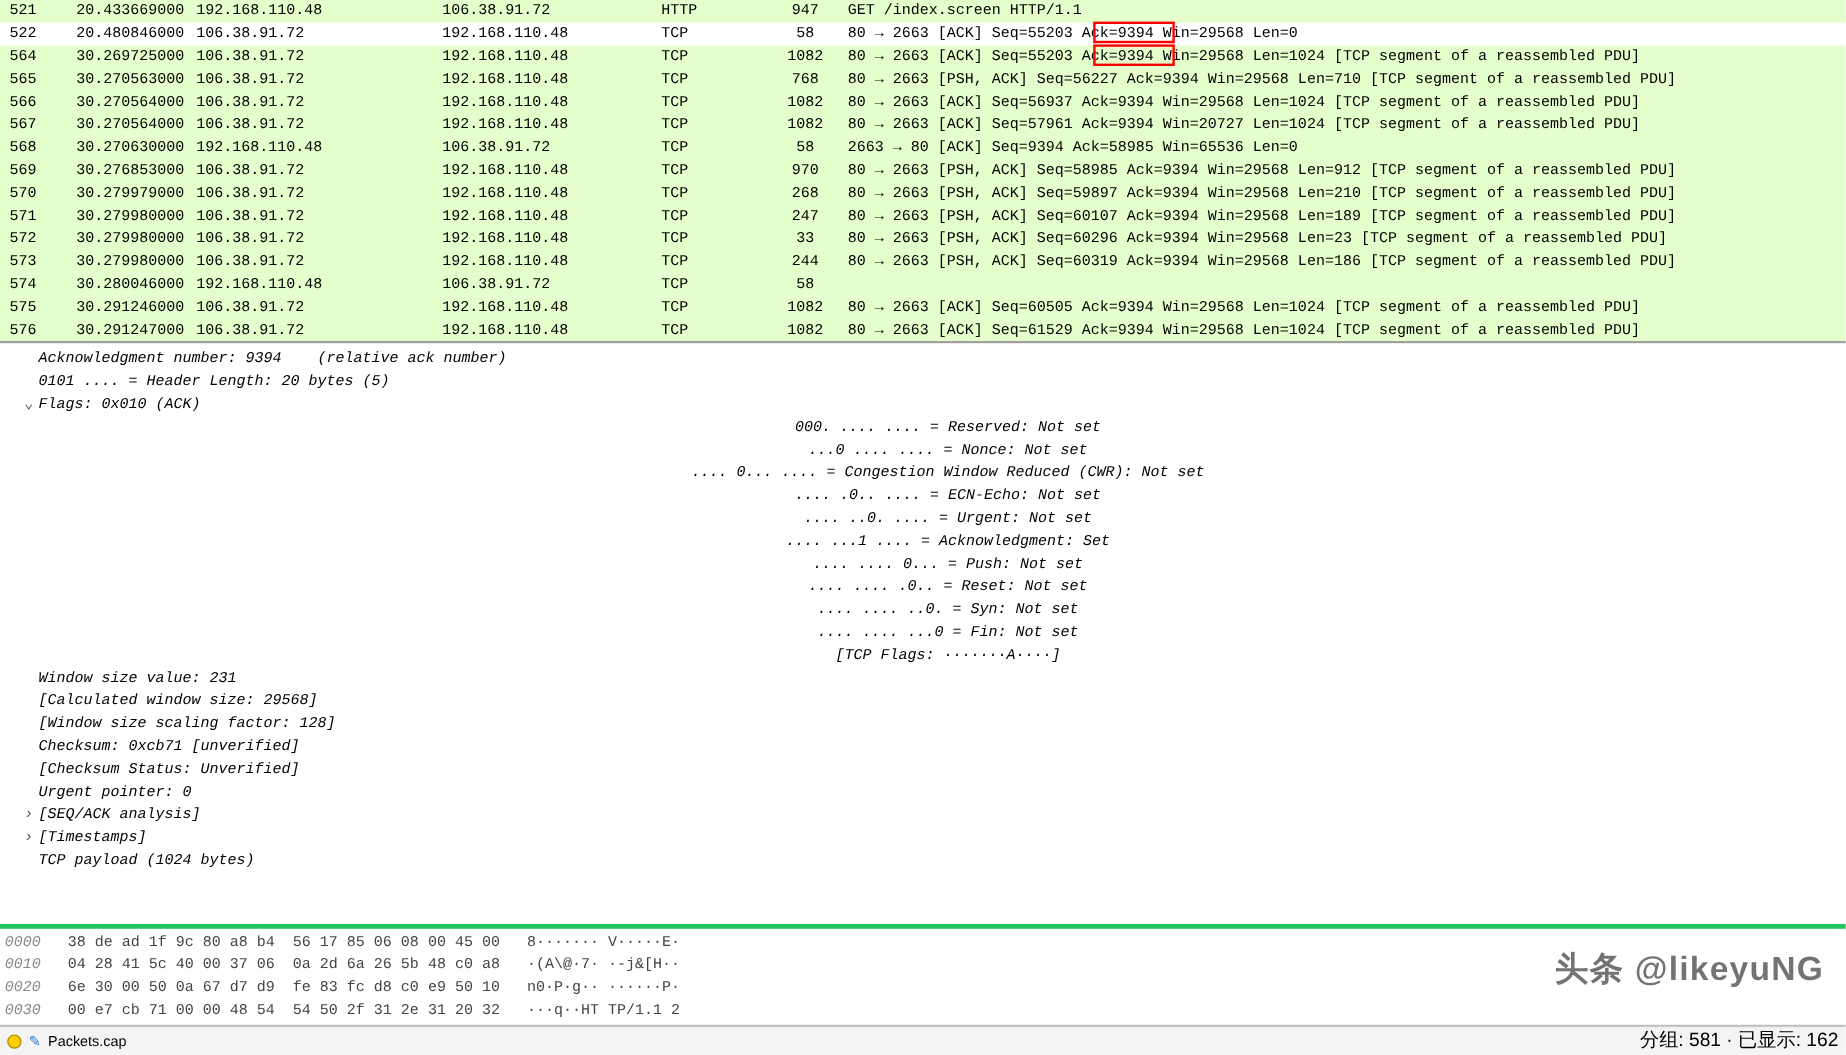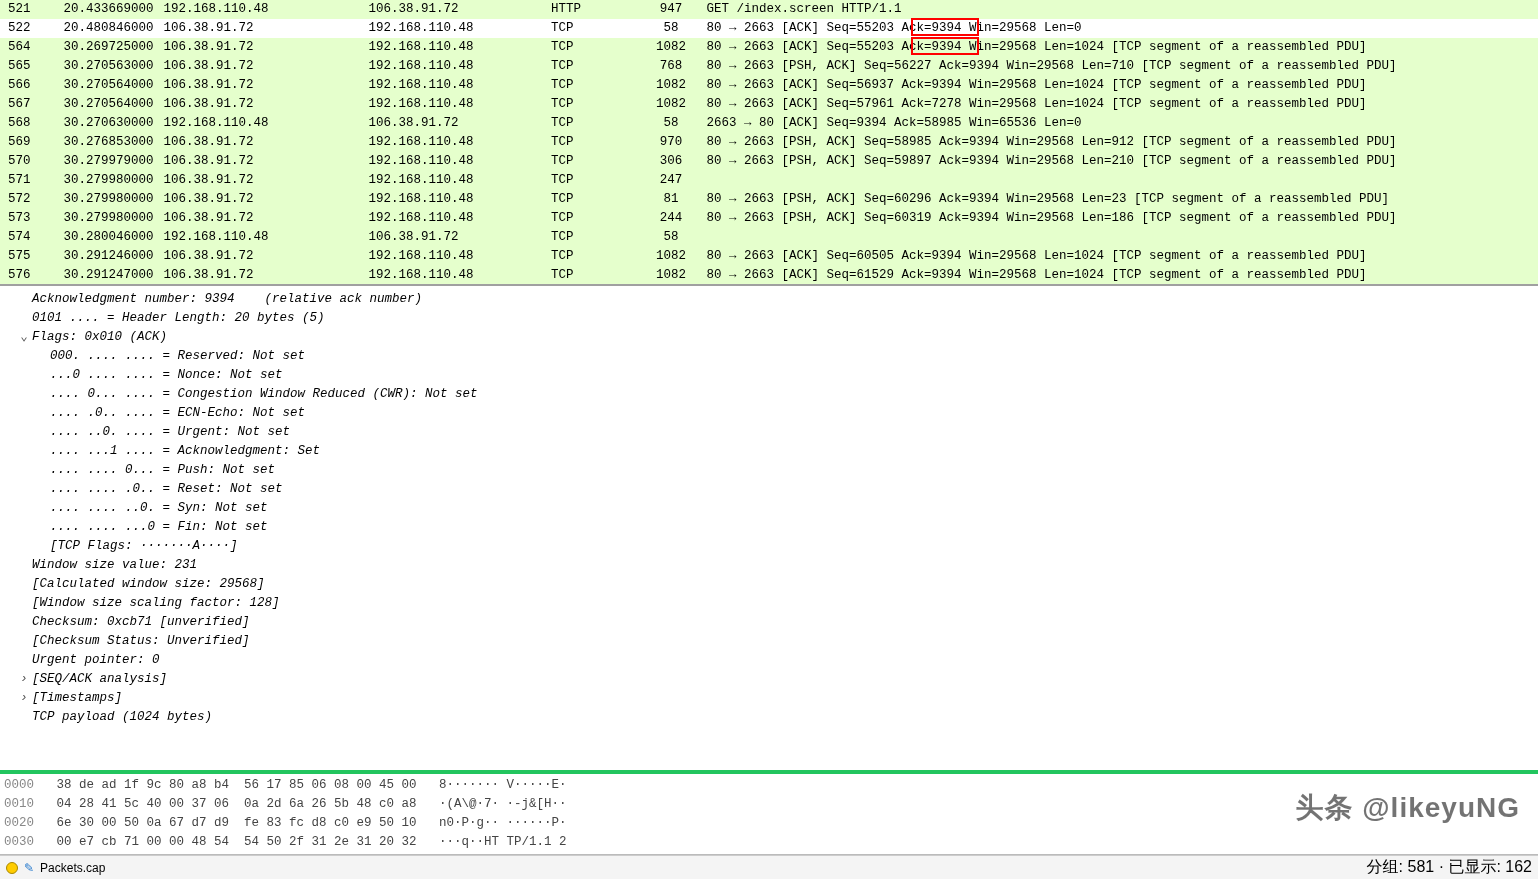--- a/index.html
+++ b/index.html
@@ -46,39 +46,39 @@
     flex: 1;
     overflow-y: auto;
     padding: 4px 8px 2px 14px;
     border-bottom: 4px solid #22c55e;
     line-height: 19px;
     white-space: pre;
     font-style: italic;
   }
   .detail-line { display: flex; align-items: center; }
   .indent-1 { padding-left: 18px; }
-  .indent-2 { padding-left: 36px; }
+  .indent-2 { padding-left: 36px; justify-content: center; }
   .toggle {
     display: inline-block;
     width: 12px;
     color: #555;
     margin-left: -14px;
     margin-right: 2px;
     text-align: center;
     cursor: pointer;
   }
   .bytes-pane {
     flex: 0 0 80px;
     padding: 2px 4px;
     line-height: 19px;
     white-space: pre;
     color: #444;
     border-bottom: 1px solid #bbb;
   }
-  .offset { color: #888; }
+  .offset { color: #888; font-style: italic; }
   .status-bar {
     flex: 0 0 24px;
     display: flex;
     align-items: center;
     padding: 0 6px;
     background: #f4f4f4;
     border-top: 1px solid #ccc;
     font-size: 12px;
     font-family: sans-serif;
   }
@@ -103,26 +103,26 @@
 </style>
 </head>
 <body>
 
 <div class="packet-list" id="packet-list">
     <div class="packet-row http"><span class="col-no">521</span><span class="col-time"> 20.433669000</span><span class="col-src"> 192.168.110.48</span><span class="col-dst"> 106.38.91.72</span><span class="col-proto">  HTTP</span><span class="col-len">947</span><span class="col-info"> GET /index.screen HTTP/1.1</span></div>
     <div class="packet-row tcp-white"><span class="col-no">522</span><span class="col-time"> 20.480846000</span><span class="col-src"> 106.38.91.72</span><span class="col-dst"> 192.168.110.48</span><span class="col-proto">  TCP</span><span class="col-len">58</span><span class="col-info" style="position: relative;"> 80 → 2663 [ACK] Seq=55203 Ack=9394 Win=29568 Len=0<span class="highlight-box" style="left: 216px; width: 68px; top: -1px; height: 18px;"></span></span></div>
     <div class="packet-row tcp-green"><span class="col-no">564</span><span class="col-time"> 30.269725000</span><span class="col-src"> 106.38.91.72</span><span class="col-dst"> 192.168.110.48</span><span class="col-proto">  TCP</span><span class="col-len">1082</span><span class="col-info" style="position: relative;"> 80 → 2663 [ACK] Seq=55203 Ack=9394 Win=29568 Len=1024 [TCP segment of a reassembled PDU]<span class="highlight-box" style="left: 216px; width: 68px; top: -1px; height: 18px;"></span></span></div>
     <div class="packet-row tcp-green"><span class="col-no">565</span><span class="col-time"> 30.270563000</span><span class="col-src"> 106.38.91.72</span><span class="col-dst"> 192.168.110.48</span><span class="col-proto">  TCP</span><span class="col-len">768</span><span class="col-info"> 80 → 2663 [PSH, ACK] Seq=56227 Ack=9394 Win=29568 Len=710 [TCP segment of a reassembled PDU]</span></div>
     <div class="packet-row tcp-green"><span class="col-no">566</span><span class="col-time"> 30.270564000</span><span class="col-src"> 106.38.91.72</span><span class="col-dst"> 192.168.110.48</span><span class="col-proto">  TCP</span><span class="col-len">1082</span><span class="col-info"> 80 → 2663 [ACK] Seq=56937 Ack=9394 Win=29568 Len=1024 [TCP segment of a reassembled PDU]</span></div>
-    <div class="packet-row tcp-green"><span class="col-no">567</span><span class="col-time"> 30.270564000</span><span class="col-src"> 106.38.91.72</span><span class="col-dst"> 192.168.110.48</span><span class="col-proto">  TCP</span><span class="col-len">1082</span><span class="col-info"> 80 → 2663 [ACK] Seq=57961 Ack=7278 Win=29568 Len=1024 [TCP segment of a reassembled PDU]</span></div>
+    <div class="packet-row tcp-green"><span class="col-no">567</span><span class="col-time"> 30.270564000</span><span class="col-src"> 106.38.91.72</span><span class="col-dst"> 192.168.110.48</span><span class="col-proto">  TCP</span><span class="col-len">1082</span><span class="col-info"> 80 → 2663 [ACK] Seq=57961 Ack=9394 Win=20727 Len=1024 [TCP segment of a reassembled PDU]</span></div>
     <div class="packet-row tcp-green"><span class="col-no">568</span><span class="col-time"> 30.270630000</span><span class="col-src"> 192.168.110.48</span><span class="col-dst"> 106.38.91.72</span><span class="col-proto">  TCP</span><span class="col-len">58</span><span class="col-info"> 2663 → 80 [ACK] Seq=9394 Ack=58985 Win=65536 Len=0</span></div>
     <div class="packet-row tcp-green"><span class="col-no">569</span><span class="col-time"> 30.276853000</span><span class="col-src"> 106.38.91.72</span><span class="col-dst"> 192.168.110.48</span><span class="col-proto">  TCP</span><span class="col-len">970</span><span class="col-info"> 80 → 2663 [PSH, ACK] Seq=58985 Ack=9394 Win=29568 Len=912 [TCP segment of a reassembled PDU]</span></div>
-    <div class="packet-row tcp-green"><span class="col-no">570</span><span class="col-time"> 30.279979000</span><span class="col-src"> 106.38.91.72</span><span class="col-dst"> 192.168.110.48</span><span class="col-proto">  TCP</span><span class="col-len">306</span><span class="col-info"> 80 → 2663 [PSH, ACK] Seq=59897 Ack=9394 Win=29568 Len=210 [TCP segment of a reassembled PDU]</span></div>
-    <div class="packet-row tcp-green"><span class="col-no">571</span><span class="col-time"> 30.279980000</span><span class="col-src"> 106.38.91.72</span><span class="col-dst"> 192.168.110.48</span><span class="col-proto">  TCP</span><span class="col-len">247</span></div>
-    <div class="packet-row tcp-green"><span class="col-no">572</span><span class="col-time"> 30.279980000</span><span class="col-src"> 106.38.91.72</span><span class="col-dst"> 192.168.110.48</span><span class="col-proto">  TCP</span><span class="col-len">81</span><span class="col-info"> 80 → 2663 [PSH, ACK] Seq=60296 Ack=9394 Win=29568 Len=23 [TCP segment of a reassembled PDU]</span></div>
+    <div class="packet-row tcp-green"><span class="col-no">570</span><span class="col-time"> 30.279979000</span><span class="col-src"> 106.38.91.72</span><span class="col-dst"> 192.168.110.48</span><span class="col-proto">  TCP</span><span class="col-len">268</span><span class="col-info"> 80 → 2663 [PSH, ACK] Seq=59897 Ack=9394 Win=29568 Len=210 [TCP segment of a reassembled PDU]</span></div>
+    <div class="packet-row tcp-green"><span class="col-no">571</span><span class="col-time"> 30.279980000</span><span class="col-src"> 106.38.91.72</span><span class="col-dst"> 192.168.110.48</span><span class="col-proto">  TCP</span><span class="col-len">247</span><span class="col-info"> 80 → 2663 [PSH, ACK] Seq=60107 Ack=9394 Win=29568 Len=189 [TCP segment of a reassembled PDU]</span></div>
+    <div class="packet-row tcp-green"><span class="col-no">572</span><span class="col-time"> 30.279980000</span><span class="col-src"> 106.38.91.72</span><span class="col-dst"> 192.168.110.48</span><span class="col-proto">  TCP</span><span class="col-len">33</span><span class="col-info"> 80 → 2663 [PSH, ACK] Seq=60296 Ack=9394 Win=29568 Len=23 [TCP segment of a reassembled PDU]</span></div>
     <div class="packet-row tcp-green"><span class="col-no">573</span><span class="col-time"> 30.279980000</span><span class="col-src"> 106.38.91.72</span><span class="col-dst"> 192.168.110.48</span><span class="col-proto">  TCP</span><span class="col-len">244</span><span class="col-info"> 80 → 2663 [PSH, ACK] Seq=60319 Ack=9394 Win=29568 Len=186 [TCP segment of a reassembled PDU]</span></div>
     <div class="packet-row tcp-green"><span class="col-no">574</span><span class="col-time"> 30.280046000</span><span class="col-src"> 192.168.110.48</span><span class="col-dst"> 106.38.91.72</span><span class="col-proto">  TCP</span><span class="col-len">58</span></div>
     <div class="packet-row tcp-green"><span class="col-no">575</span><span class="col-time"> 30.291246000</span><span class="col-src"> 106.38.91.72</span><span class="col-dst"> 192.168.110.48</span><span class="col-proto">  TCP</span><span class="col-len">1082</span><span class="col-info"> 80 → 2663 [ACK] Seq=60505 Ack=9394 Win=29568 Len=1024 [TCP segment of a reassembled PDU]</span></div>
     <div class="packet-row tcp-green"><span class="col-no">576</span><span class="col-time"> 30.291247000</span><span class="col-src"> 106.38.91.72</span><span class="col-dst"> 192.168.110.48</span><span class="col-proto">  TCP</span><span class="col-len">1082</span><span class="col-info"> 80 → 2663 [ACK] Seq=61529 Ack=9394 Win=29568 Len=1024 [TCP segment of a reassembled PDU]</span></div>
   </div>
 
 <div class="details-pane" id="details-pane"><div class="detail-line indent-1"><span>Acknowledgment number: 9394    (relative ack number)</span></div><div class="detail-line indent-1"><span>0101 .... = Header Length: 20 bytes (5)</span></div><div class="detail-line indent-1"><span class="toggle">⌄</span><span>Flags: 0x010 (ACK)</span></div><div class="detail-line indent-2"><span>000. .... .... = Reserved: Not set</span></div><div class="detail-line indent-2"><span>...0 .... .... = Nonce: Not set</span></div><div class="detail-line indent-2"><span>.... 0... .... = Congestion Window Reduced (CWR): Not set</span></div><div class="detail-line indent-2"><span>.... .0.. .... = ECN-Echo: Not set</span></div><div class="detail-line indent-2"><span>.... ..0. .... = Urgent: Not set</span></div><div class="detail-line indent-2"><span>.... ...1 .... = Acknowledgment: Set</span></div><div class="detail-line indent-2"><span>.... .... 0... = Push: Not set</span></div><div class="detail-line indent-2"><span>.... .... .0.. = Reset: Not set</span></div><div class="detail-line indent-2"><span>.... .... ..0. = Syn: Not set</span></div><div class="detail-line indent-2"><span>.... .... ...0 = Fin: Not set</span></div><div class="detail-line indent-2"><span>[TCP Flags: ·······A····]</span></div><div class="detail-line indent-1"><span>Window size value: 231</span></div><div class="detail-line indent-1"><span>[Calculated window size: 29568]</span></div><div class="detail-line indent-1"><span>[Window size scaling factor: 128]</span></div><div class="detail-line indent-1"><span>Checksum: 0xcb71 [unverified]</span></div><div class="detail-line indent-1"><span>[Checksum Status: Unverified]</span></div><div class="detail-line indent-1"><span>Urgent pointer: 0</span></div><div class="detail-line indent-1"><span class="toggle">›</span><span>[SEQ/ACK analysis]</span></div><div class="detail-line indent-1"><span class="toggle">›</span><span>[Timestamps]</span></div><div class="detail-line indent-1"><span>TCP payload (1024 bytes)</span></div></div>
 
 <div class="bytes-pane" id="bytes-pane"><div><span class="offset">0000   </span><span>38 de ad 1f 9c 80 a8 b4  56 17 85 06 08 00 45 00   </span><span>8······· V·····E·</span></div><div><span class="offset">0010   </span><span>04 28 41 5c 40 00 37 06  0a 2d 6a 26 5b 48 c0 a8   </span><span>·(A\@·7· ·-j&amp;[H··</span></div><div><span class="offset">0020   </span><span>6e 30 00 50 0a 67 d7 d9  fe 83 fc d8 c0 e9 50 10   </span><span>n0·P·g·· ······P·</span></div><div><span class="offset">0030   </span><span>00 e7 cb 71 00 00 48 54  54 50 2f 31 2e 31 20 32   </span><span>···q··HT TP/1.1 2</span></div></div>
 

